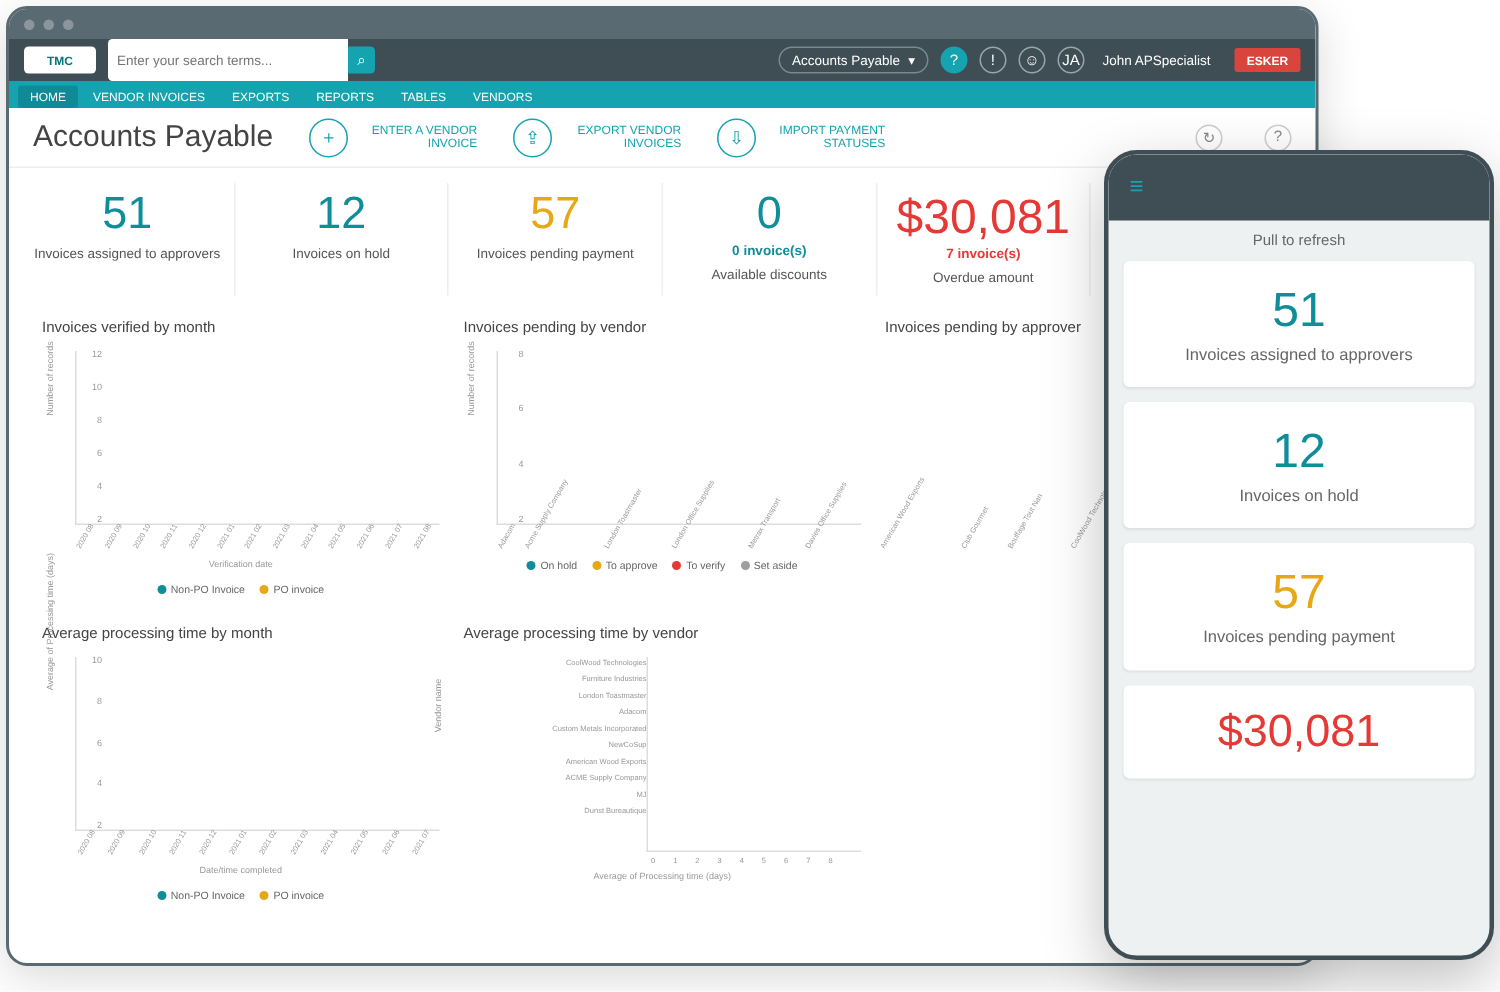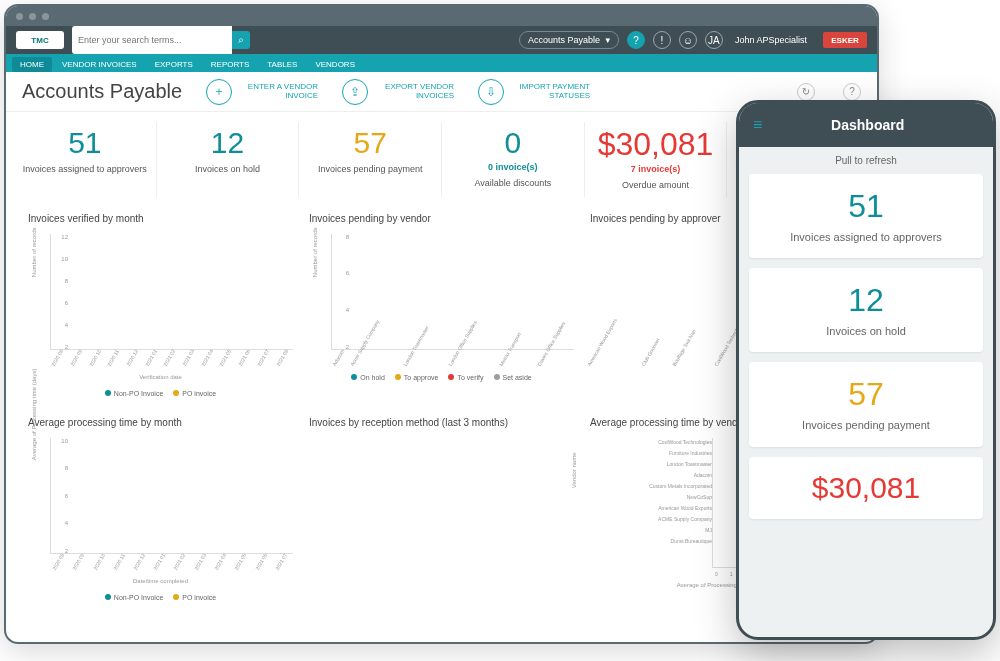--- a/index.html
+++ b/index.html
@@ -280,23 +280,20 @@
             <span>2021 07</span>
           </div>
         </div>
         <div class="axis-label-x">Date/time completed</div>
         <div class="legend">
           <span><span class="ldot teal"></span>Non-PO Invoice</span>
           <span><span class="ldot amber"></span>PO invoice</span>
         </div>
       </div>
       <div class="chart">
-        <h4>Invoices by reception method (last 3 months)</h4>
-      </div>
-      <div class="chart">
         <h4>Average processing time by vendor</h4>
         <div style="position:relative;height:130px;display:flex;">
           <div style="position:relative;width:12px;">
             <div class="axis-label-y">Vendor name</div>
           </div>
           <div class="vbar-y" style="width:110px;">
             <div>CoolWood Technologies</div>
             <div>Furniture Industries</div>
             <div>London Toastmaster</div>
             <div>Adacom</div>
@@ -322,21 +319,20 @@
           </div>
         </div>
         <div class="axis-label-x" style="margin-top:14px;">Average of Processing time (days)</div>
       </div>
     </div>
 </div>
 
 <div class="mobile">
   <div class="m-head">
     <span class="m-menu">≡</span>
-    <span class="m-title">Dashboard</span>
   </div>
   <div class="m-pull">Pull to refresh</div>
   <div class="m-cards" id="mcards">
       <div class="m-card">
         <div class="m-val teal">51</div>
         <div class="m-sub">Invoices assigned to approvers</div>
       </div>
       <div class="m-card">
         <div class="m-val teal">12</div>
         <div class="m-sub">Invoices on hold</div>

